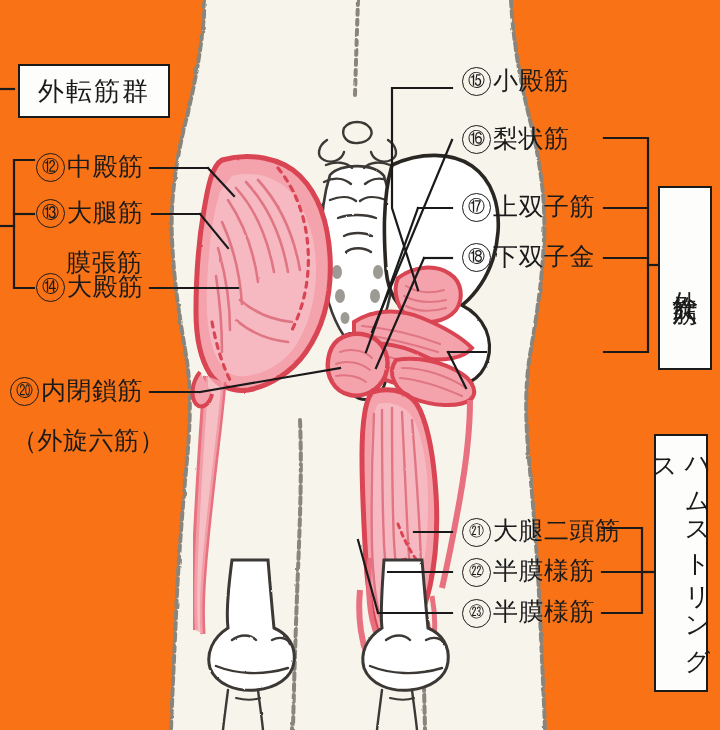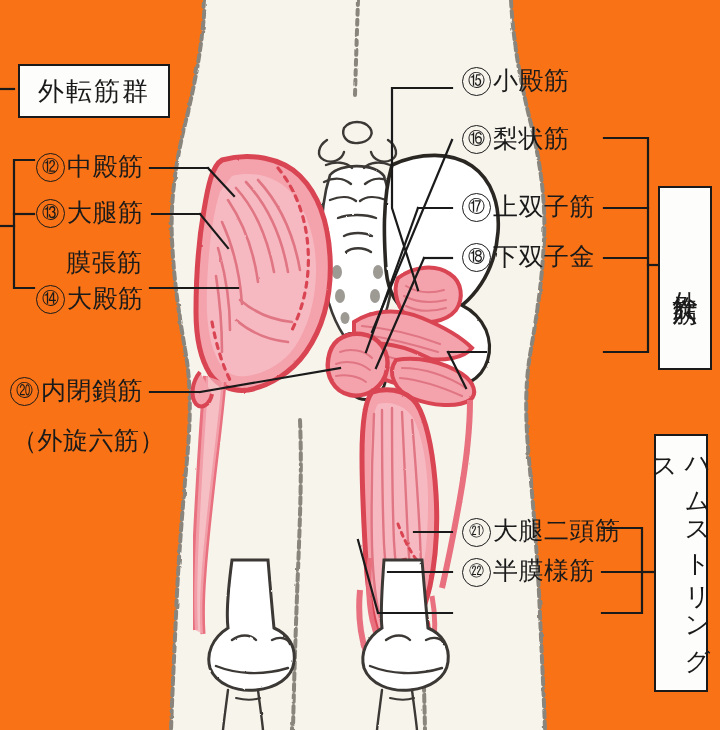--- a/index.html
+++ b/index.html
@@ -401,21 +401,21 @@
 
   <div class="lbl" style="left:36px; top:152px;">
     <span class="num">⑫</span><span>中殿筋</span>
   </div>
 
   <div class="lbl" style="left:36px; top:198px;">
     <span class="num">⑬</span><span>大腿筋</span>
     <span class="l2">膜張筋</span>
   </div>
 
-  <div class="lbl" style="left:36px; top:284px;">
+  <div class="lbl" style="left:36px; top:272px;">
     <span class="num">⑭</span><span>大殿筋</span>
   </div>
 
   <div class="lbl" style="left:10px; top:376px;">
     <span class="num">⑳</span><span>内閉鎖筋</span>
     <span class="l2 noindent">（外旋六筋）</span>
   </div>
 
   <div class="lbl" style="left:462px; top:66px;">
     <span class="num">⑮</span><span>小殿筋</span>
@@ -435,14 +435,17 @@
 
 
   <div class="lbl" style="left:462px; top:516px;">
     <span class="num wide">㉑</span><span>大腿二頭筋</span>
   </div>
 
   <div class="lbl" style="left:462px; top:556px;">
     <span class="num wide">㉒</span><span>半膜様筋</span>
   </div>
 
+  <div class="lbl" style="left:462px; top:597px;">
+    <span class="num wide">㉓</span><span>半膜様筋</span>
+  </div>
 
 </div>
 
 </body></html>

